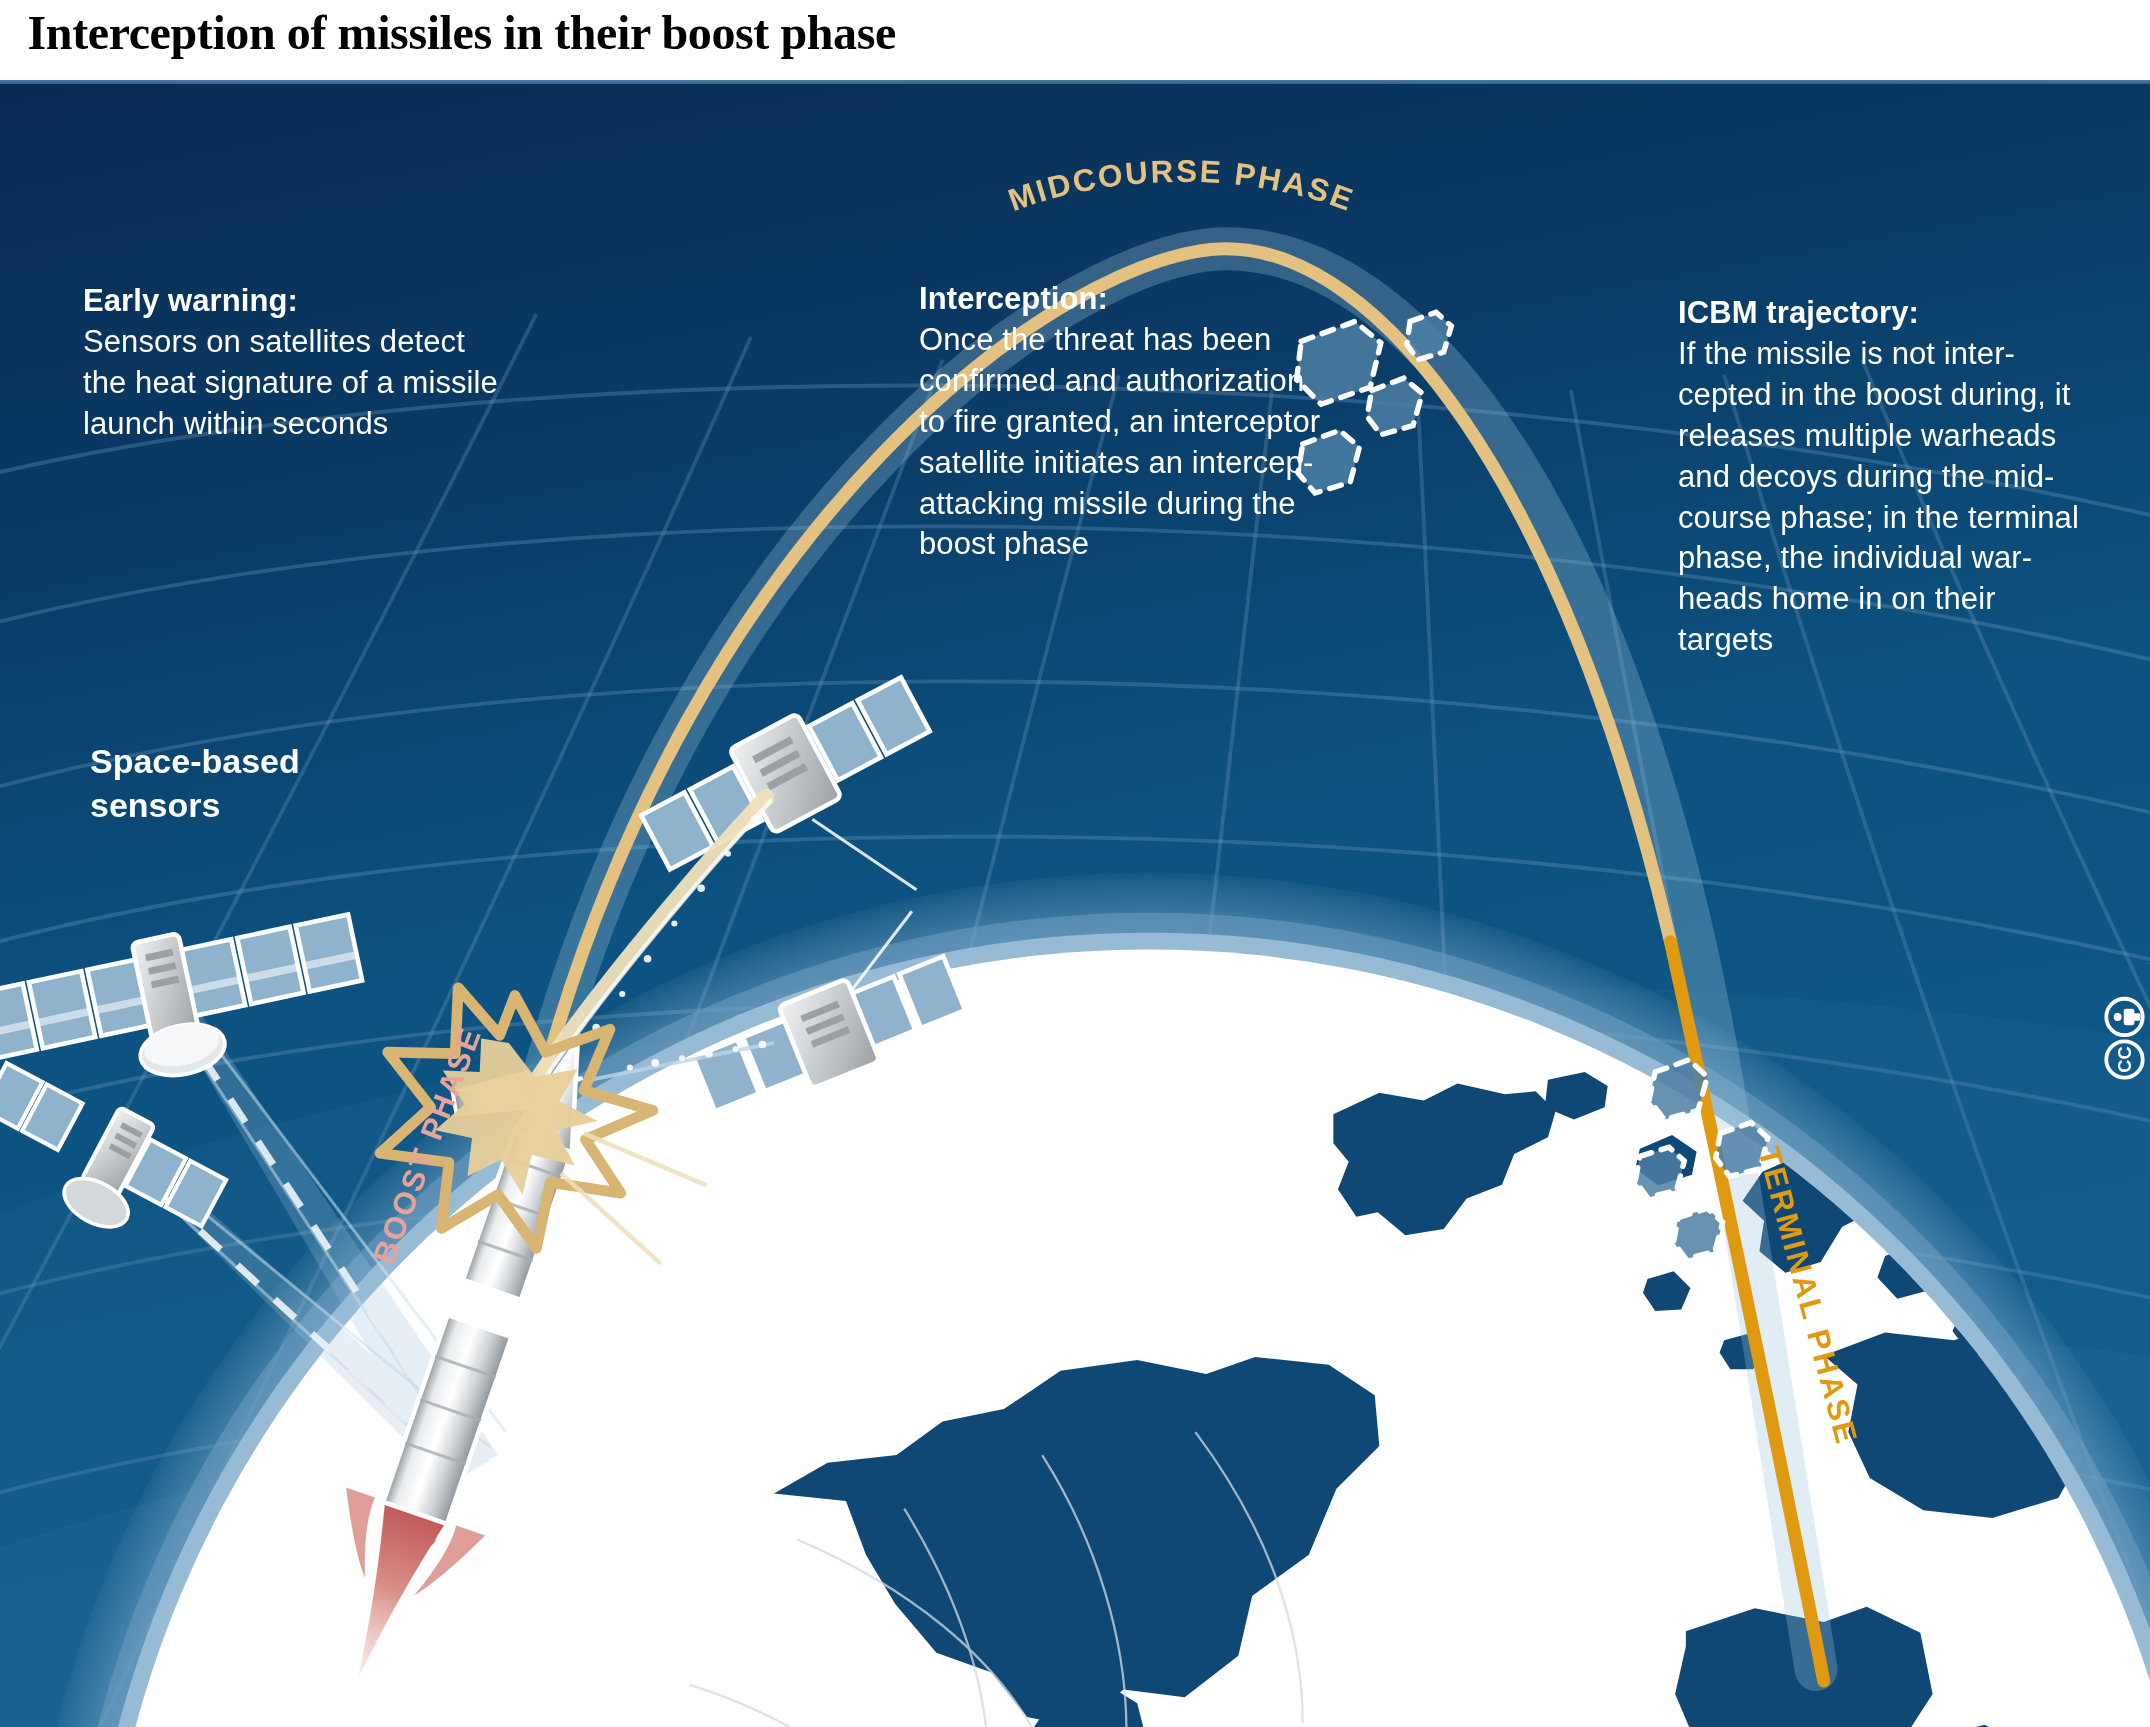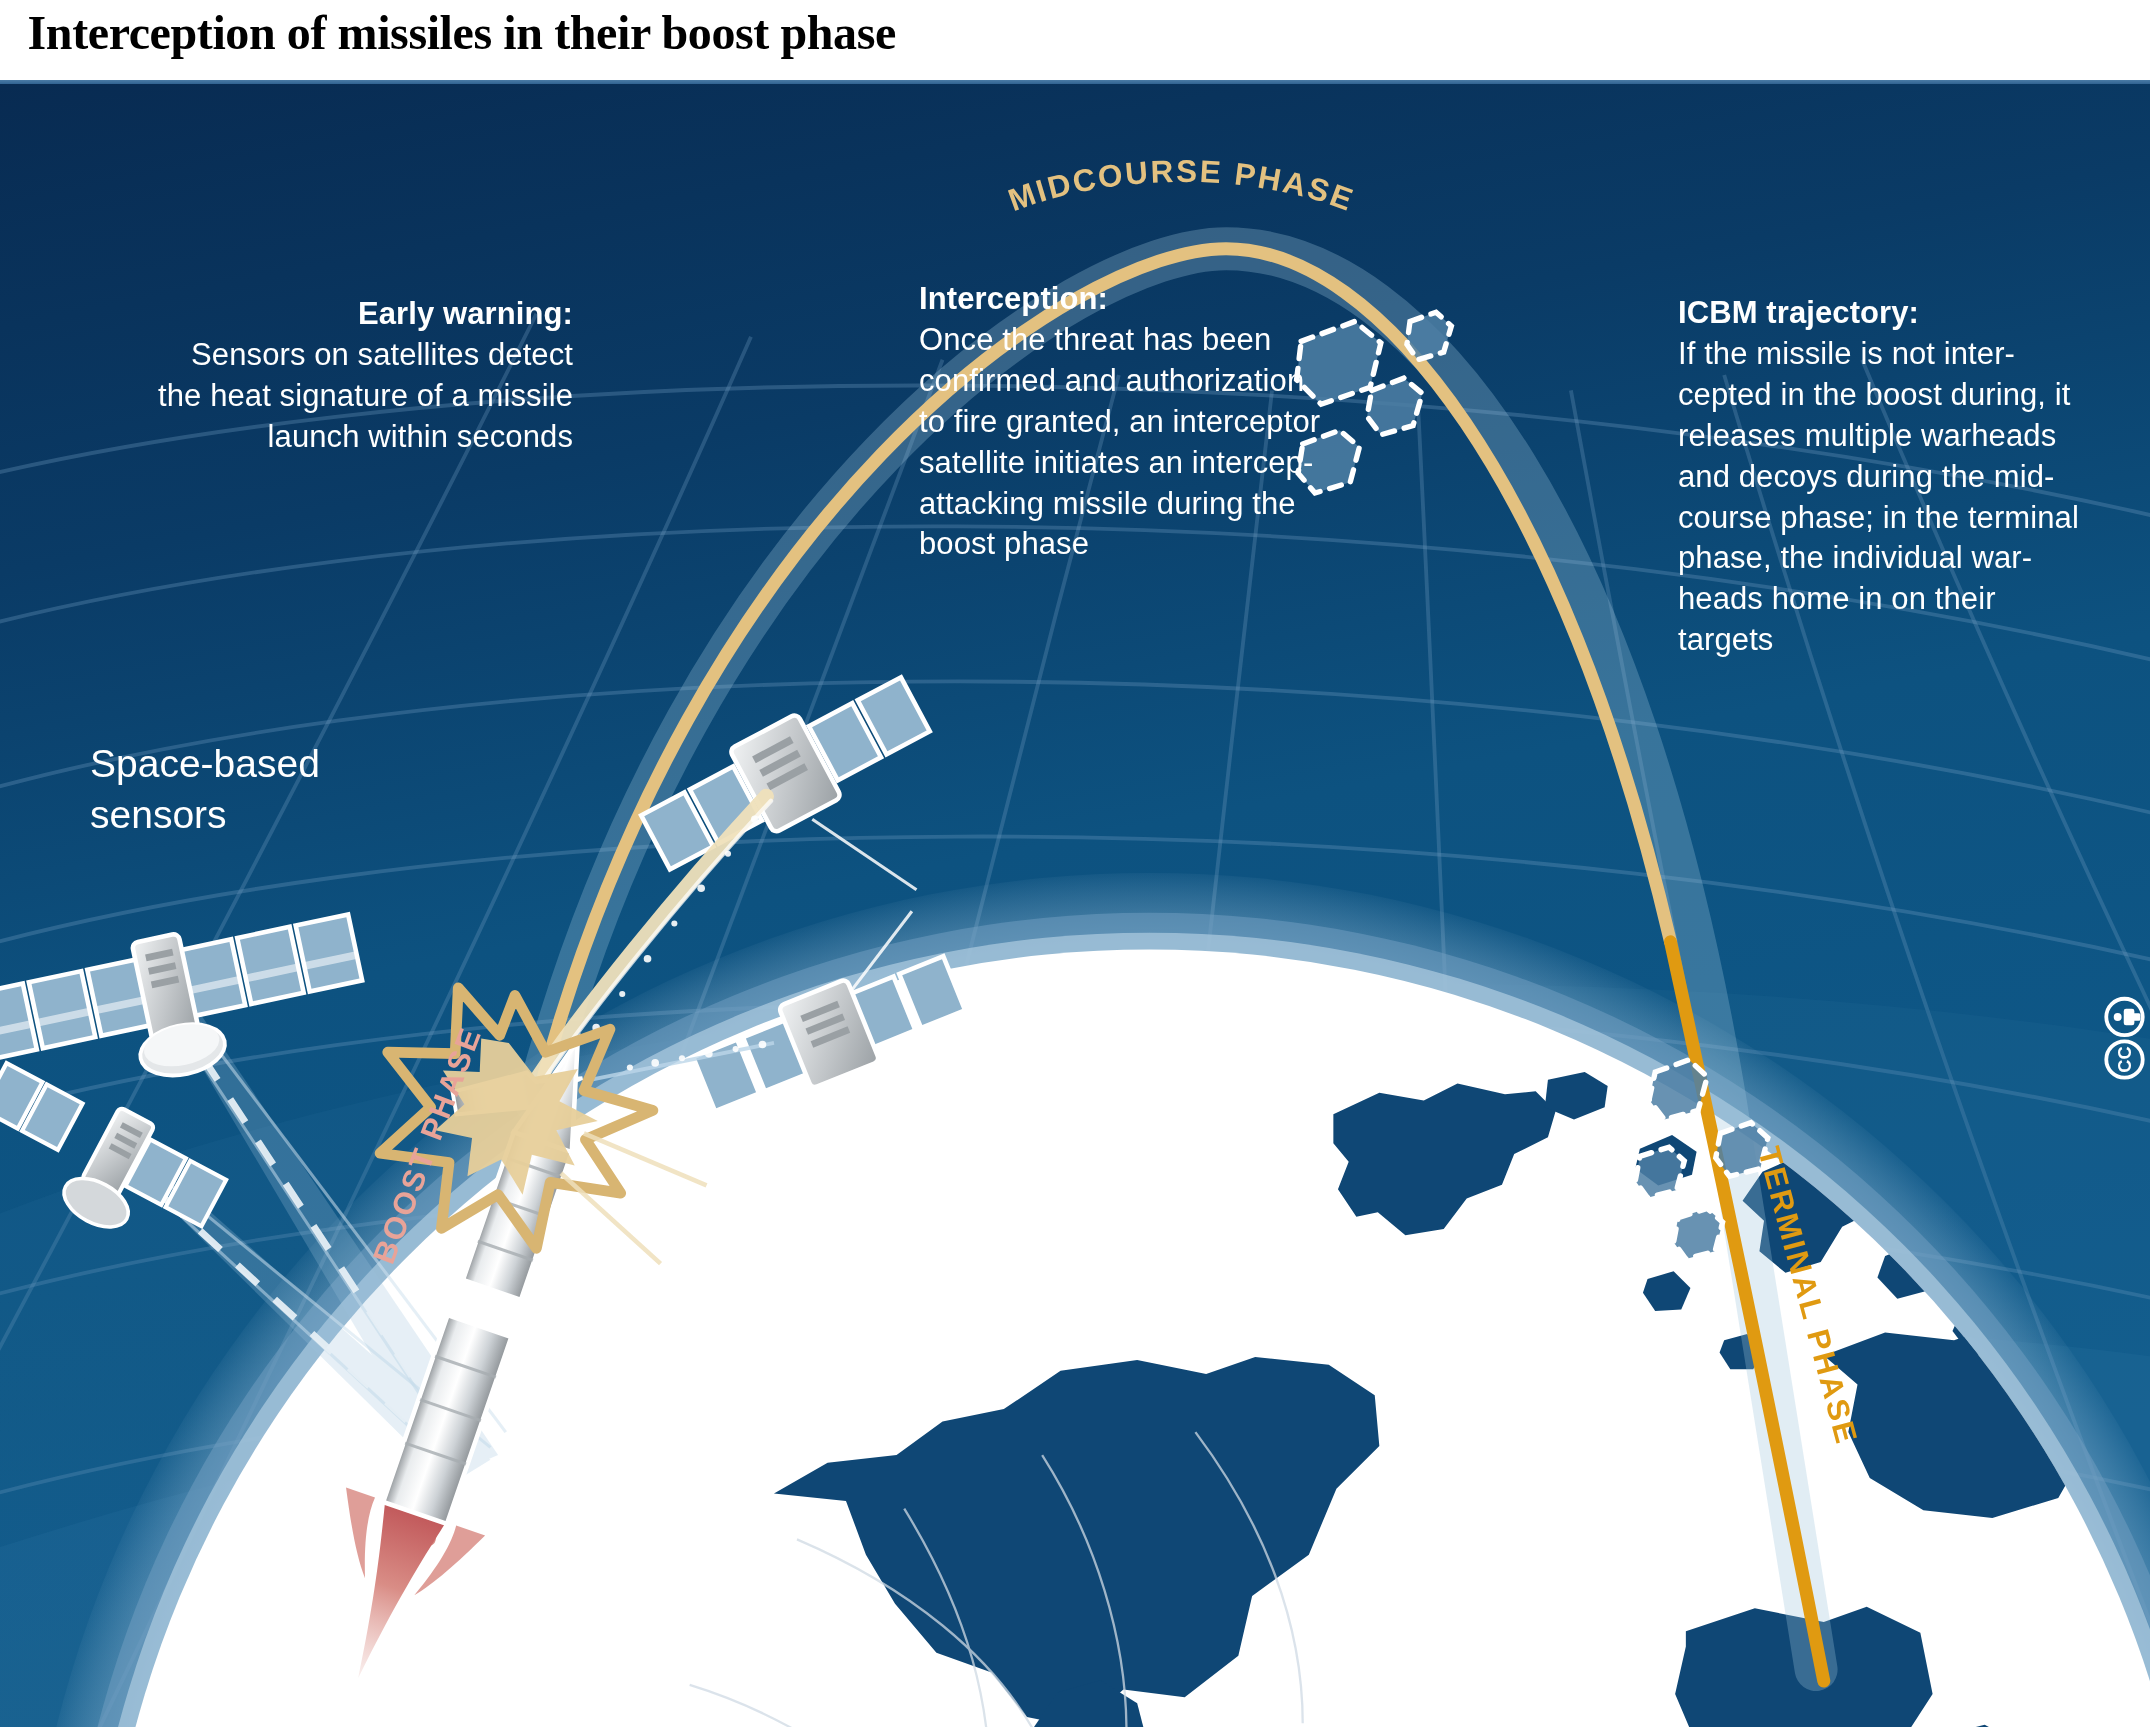--- a/index.html
+++ b/index.html
@@ -24,21 +24,21 @@
   #scene{
     position:absolute;left:0;top:84px;width:2151px;height:1643px;overflow:hidden;
     background:#0a3059;
   }
   #scene svg.layer{position:absolute;left:0;top:0;width:2151px;height:1643px;}
   
   .note{position:absolute;color:#ffffff;}
   .note .hd{font-weight:700;font-size:31px;line-height:1.32;letter-spacing:0.1px;}
   .note .bd{font-weight:400;font-size:31px;line-height:1.32;letter-spacing:0.1px;}
   .caption{position:absolute;color:#fff;}
-  .caption .hd{font-weight:400;font-size:39px;line-height:1.3;}
+  .caption .hd{font-weight:700;font-size:34px;line-height:1.3;}
   .caption .bd{font-weight:400;font-size:31px;line-height:1.3;}
   
   .phaselab{position:absolute;font-weight:700;letter-spacing:2.3px;white-space:nowrap;}
   
   #credit{
     position:absolute;right:6.1px;bottom:20px;
     transform-origin:100% 100%;transform:rotate(-90deg);
     white-space:nowrap;color:#fff;font-size:20px;font-weight:400;letter-spacing:0.2px;
   }
   #cc-icons{
@@ -364,21 +364,21 @@
                  -22,120 -96,164 -86,78 -176,66 -110,6 -166,-66 -78,-64 -74,-150 -20,-88 Z" fill="none" stroke="#d8b572" stroke-width="14" stroke-linejoin="round"></path>
         <path d="M-8,-78 L26,-34 82,-44 58,-2 108,24 54,36 78,82 22,68 10,120
                  -18,74 -62,96 -56,46 -104,36 -66,2 -94,-42 -46,-40 -44,-84 Z" fill="#e7cf9a" opacity="0.95"></path>
         <g stroke="#efe0bb" stroke-width="6" opacity="0.85">
           <line x1="90" y1="40" x2="250" y2="108"></line>
           <line x1="60" y1="92" x2="190" y2="210"></line>
         </g>
       </g>
     </svg>
 
-    <div class="note" style="left:83px;top:210px;width:490px;text-align:right;">
+    <div class="note" style="left:83px;top:197px;width:490px;">
       <div class="hd">Early warning:</div>
       <div class="bd">Sensors on satellites detect</div>
       <div class="bd">the heat signature of a missile</div>
       <div class="bd">launch within seconds</div>
     </div>
 
     <div class="note" style="left:919px;top:195px;width:475px;">
       <div class="hd">Interception:</div>
       <div class="bd">Once the threat has been</div>
       <div class="bd">confirmed and authorization</div>

